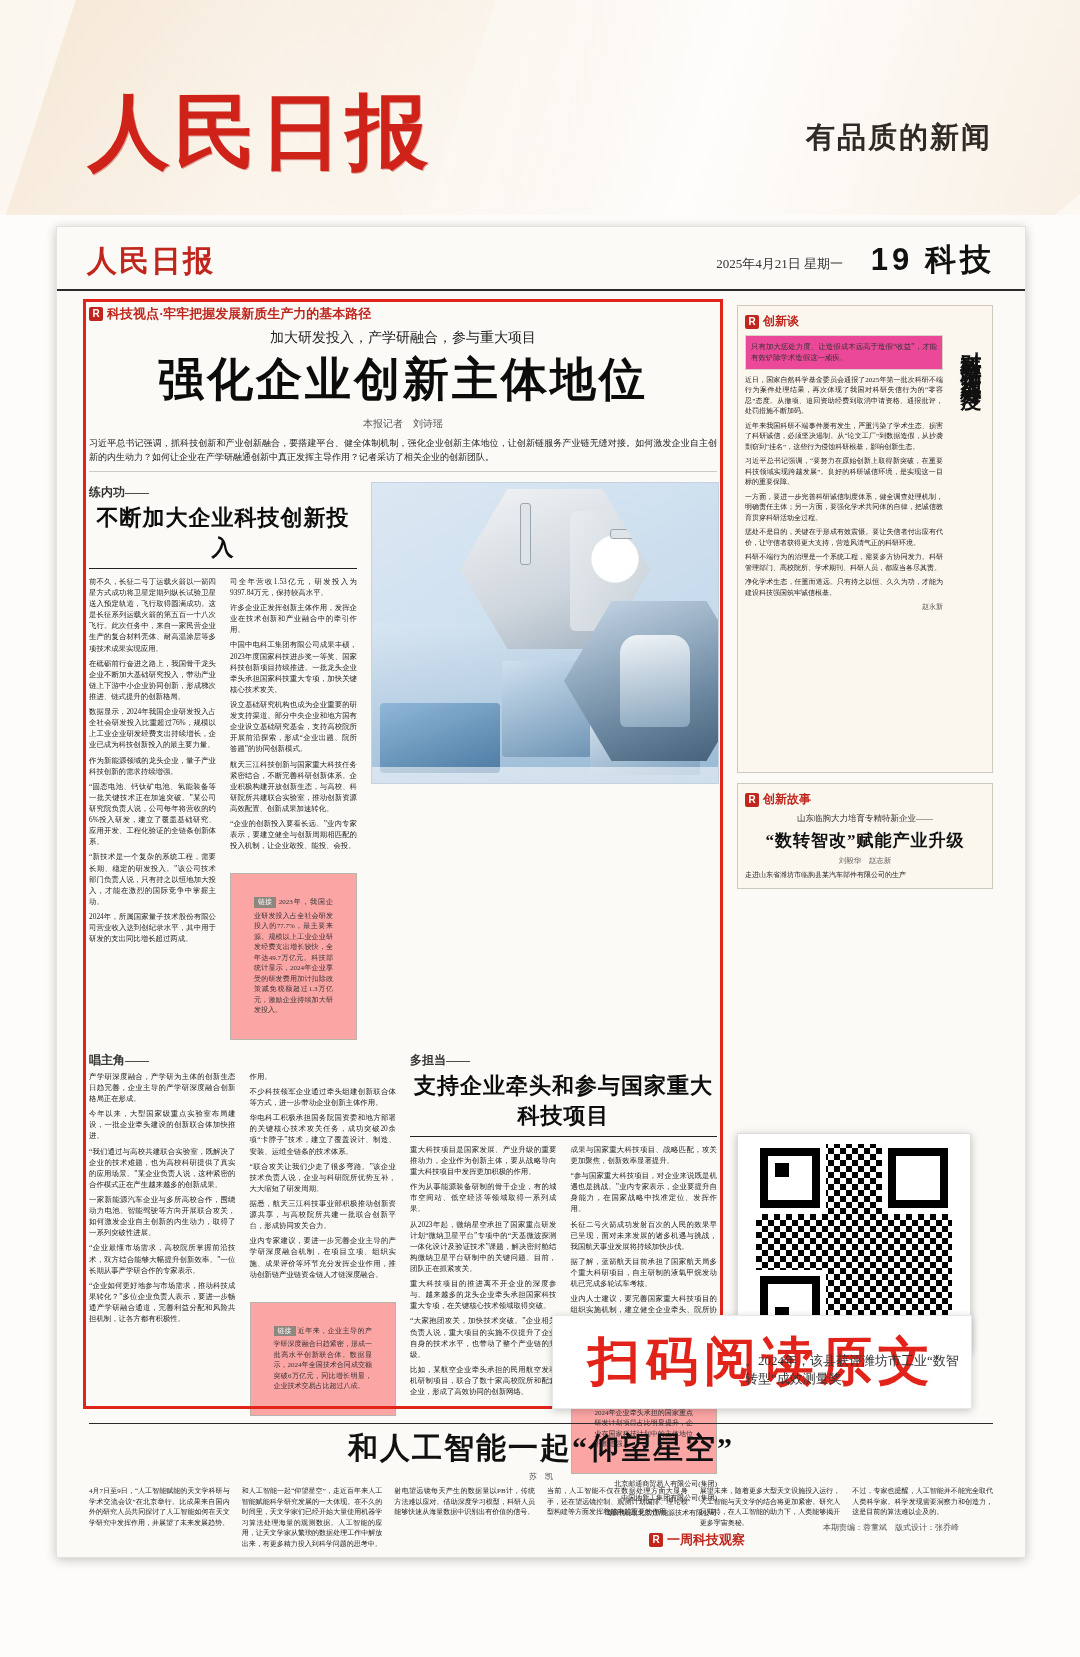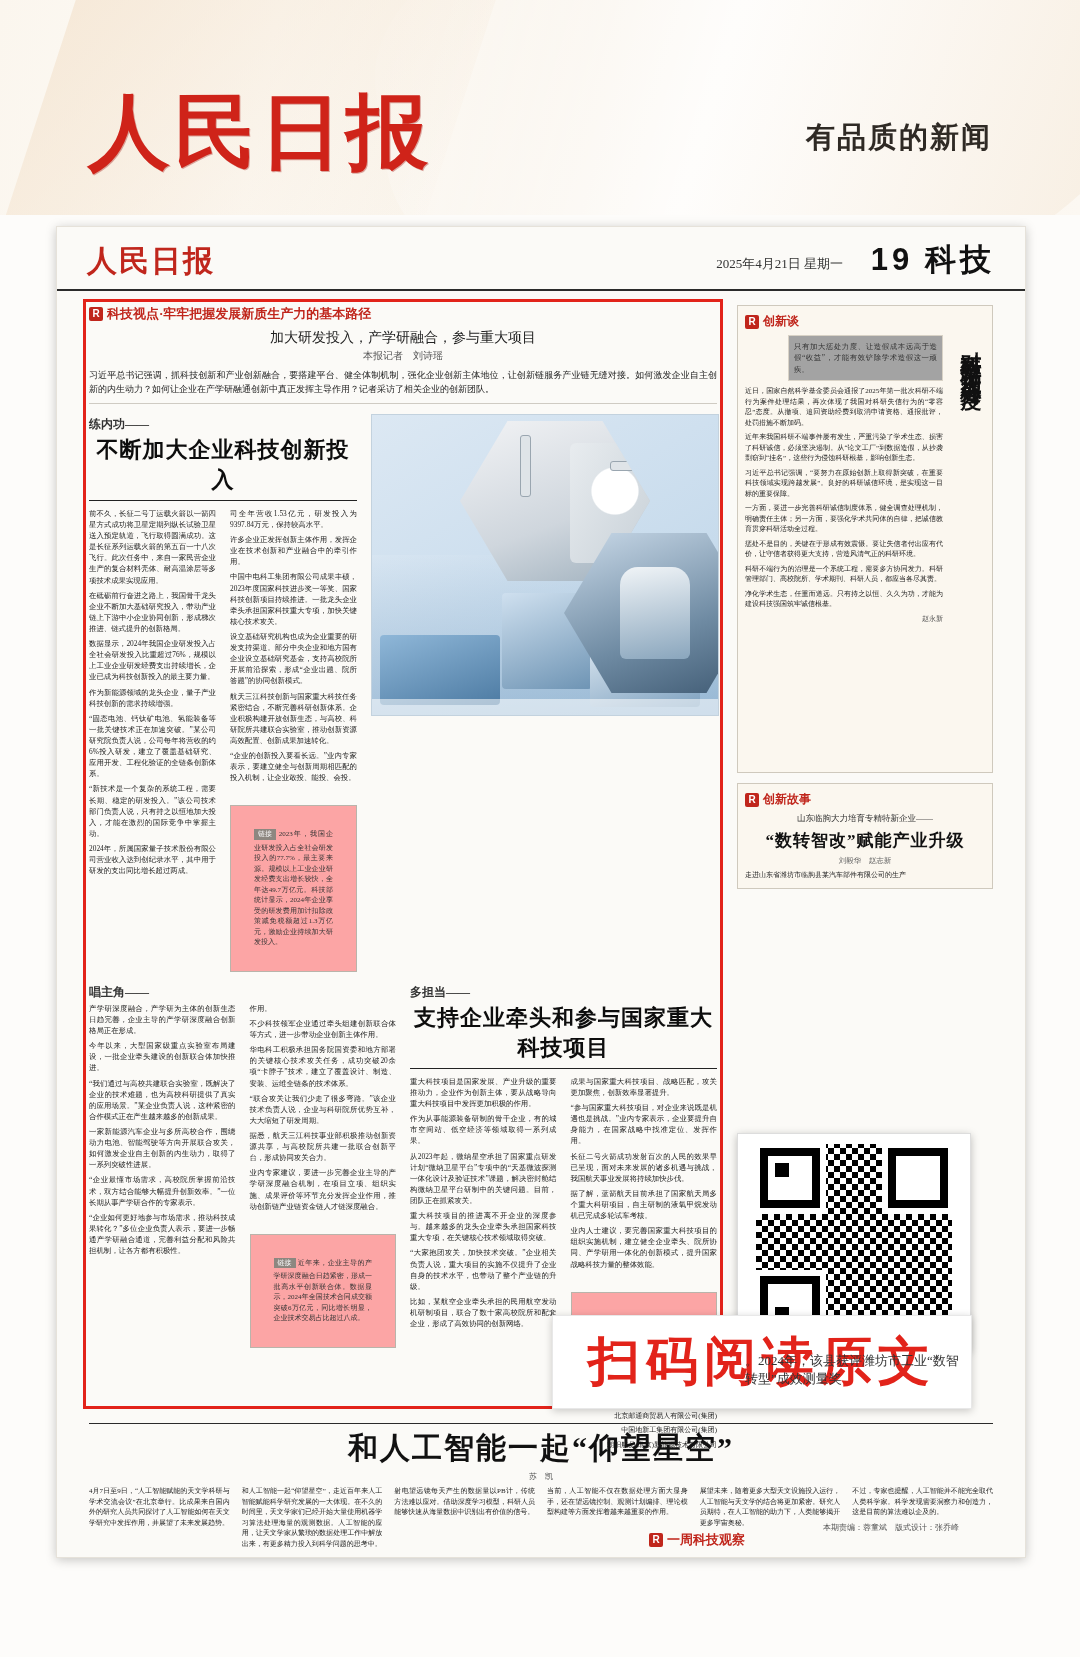--- a/index.html
+++ b/index.html
@@ -162,21 +162,21 @@
     color:#c0261c;margin-bottom:5px;
   }
   .vtitle{
     writing-mode:vertical-rl;text-orientation:upright;
     font-size:21px;font-weight:bold;color:#111;letter-spacing:3px;
     height:430px;margin-left:6px;
   }
   .vrow{display:flex;gap:8px;}
   .summary{
     font-size:7.4px;line-height:1.55;color:#333;border:1px solid #d8d2c6;
-    background:#a3a3a3;padding:5px;margin-bottom:5px;text-align:justify;margin-left:43px;
+    background:#ec4899;padding:5px;margin-bottom:5px;text-align:justify;
   }
   .rtext{font-size:7px;line-height:1.5;color:#222;text-align:justify;}
   .rtext p{margin:0 0 4px;}
   .author-r{font-size:7px;color:#555;text-align:right;}
   .story-title{
     font-size:17px;font-weight:bold;color:#111;text-align:center;margin:4px 0;letter-spacing:1px;
   }
   .story-sub{font-size:8.5px;color:#333;text-align:center;}
   .story-by{font-size:7.5px;color:#666;text-align:center;margin-bottom:4px;}
 
@@ -259,20 +259,21 @@
   </div>
 
   <div class="redbox"></div>
 
   <div class="col-main">
     <div class="kicker">
       <span class="rmark">R</span>
       <span>科技视点·牢牢把握发展新质生产力的基本路径</span>
     </div>
     <div class="shoulder">加大研发投入，产学研融合，参与重大项目</div>
+    <div class="headline">强化企业创新主体地位</div>
     <div class="byline">本报记者　刘诗瑶</div>
     <div class="lead">习近平总书记强调，抓科技创新和产业创新融合，要搭建平台、健全体制机制，强化企业创新主体地位，让创新链服务产业链无缝对接。如何激发企业自主创新的内生动力？如何让企业在产学研融通创新中真正发挥主导作用？记者采访了相关企业的创新团队。</div>
 
     <div class="two-col">
       <div class="tcol" style="flex:0 0 268px;">
         <div class="sec-label">练内功——</div>
         <div class="sec-title">不断加大企业科技创新投入</div>
         <div class="two-col">
           <div class="tcol body-text">
             <p>前不久，长征二号丁运载火箭以一箭四星方式成功将卫星定期列纵长试验卫星送入预定轨道，飞行取得圆满成功。这是长征系列运载火箭的第五百一十八次飞行。此次任务中，来自一家民营企业生产的复合材料壳体、耐高温涂层等多项技术成果实现应用。</p>

